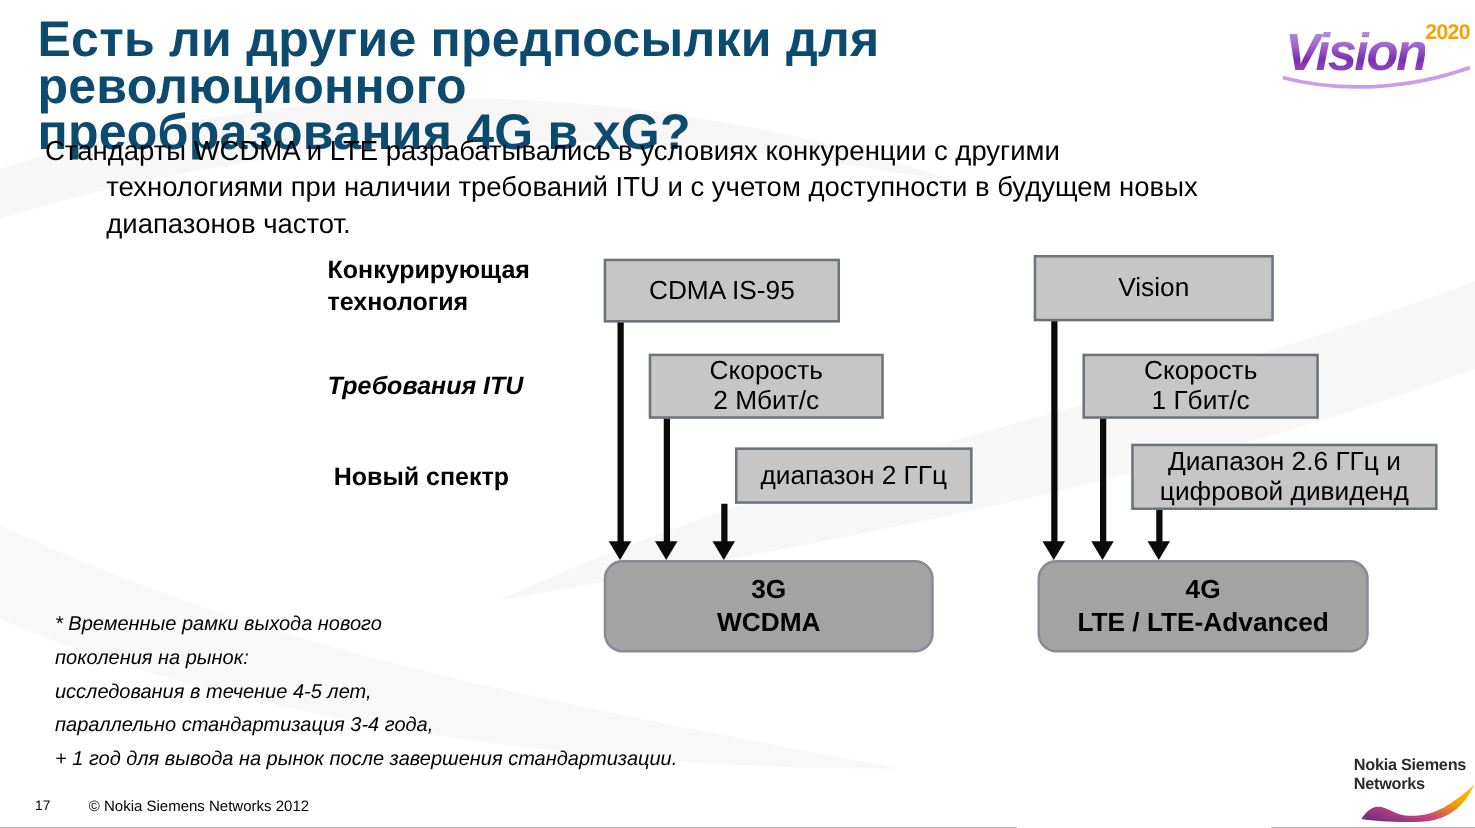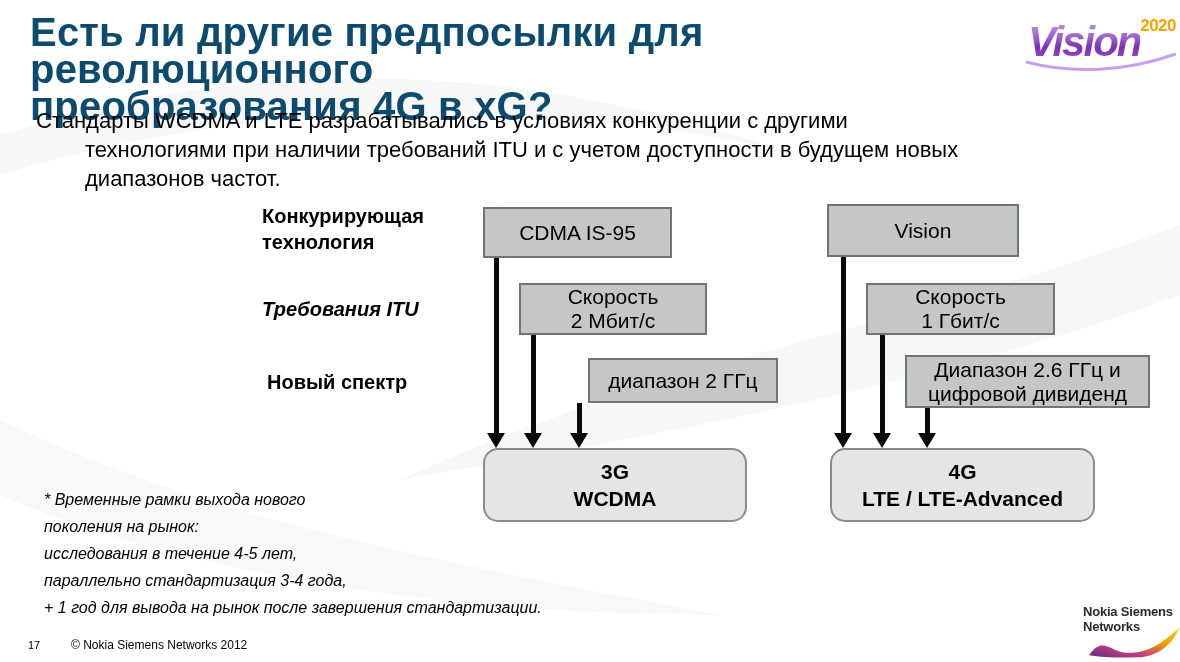--- a/index.html
+++ b/index.html
@@ -38,21 +38,21 @@
   }
   .b1 { left:483px; top:207px; width:189px; height:51px;text-align:right; }
   .b2 { left:519px; top:283px; width:188px; height:52px; }
   .b3 { left:556px; top:358px; width:190px; height:45px;margin-left:32px; }
   .b4 { left:827px; top:204px; width:192px; height:53px; }
   .b5 { left:866px; top:283px; width:189px; height:52px; }
   .b6 { left:905px; top:355px; width:245px; height:53px; }
   
   .pbox {
     position:absolute; top:448px; height:74px;
-    background:#e5e5e5; border:2px solid #8a8a94; border-radius:15px;
+    background:#a3a3a3; border:2px solid #8a8a94; border-radius:15px;
     display:flex; align-items:center; justify-content:center;
     text-align:center; font-size:21px; font-weight:bold; line-height:27px;
     white-space:pre-line;
   }
   .p3g { left:483px; width:264px; }
   .p4g { left:830px; width:265px; }
   
   .shaft { position:absolute; width:5px; background:#0a0a0a; }
   .head  { position:absolute; top:433px; width:0; height:0;
            border-left:9px solid transparent; border-right:9px solid transparent;

